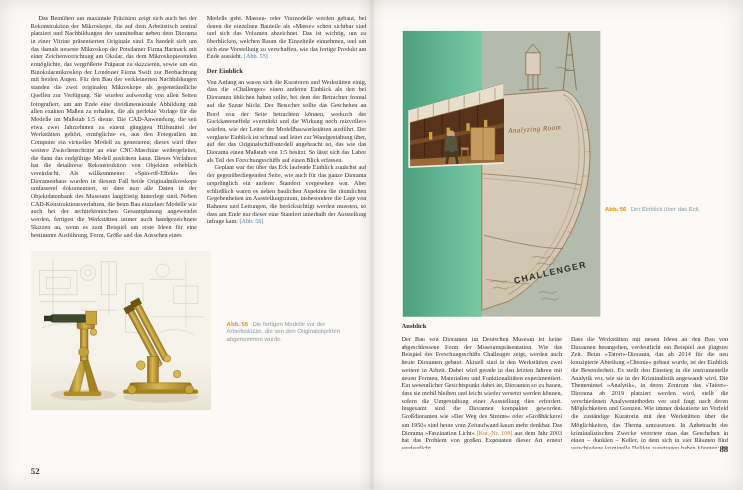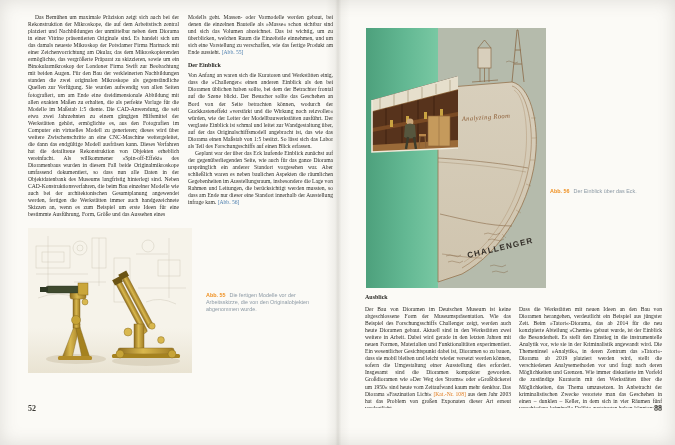--- a/index.html
+++ b/index.html
@@ -136,21 +136,21 @@
           <circle cx="144" cy="126" r="4" fill="#c7a437" stroke="#7a5d18" stroke-width="0.4"></circle>
           <circle cx="133" cy="112" r="3.4" fill="#d9b84e" stroke="#7a5d18" stroke-width="0.4"></circle>
         </g>
       </svg>
     </div>
 
     <div class="caption" style="left:206px;top:292px;width:120px;">
       <span class="cap-label">Abb. 55</span><span>Die fertigen Modelle vor der Arbeitsskizze, die von den Originalobjekten abgenommen wurde.</span>
     </div>
 
-    <div class="pagenum" style="left:28px;">52</div>
+    <div class="pagenum" style="left:28px;margin-top:20px;">52</div>
   </div>
 
   <div>
 
     <div class="figure" style="left:366px;top:28px;width:180px;height:260px;">
       <svg width="180" height="260" viewBox="0 0 180 260">
         <defs>
           <linearGradient id="wallGreen" x1="0" y1="0" x2="1" y2="0">
             <stop offset="0" stop-color="#4da07c"></stop>
               <stop offset=".55" stop-color="#63b893"></stop>

